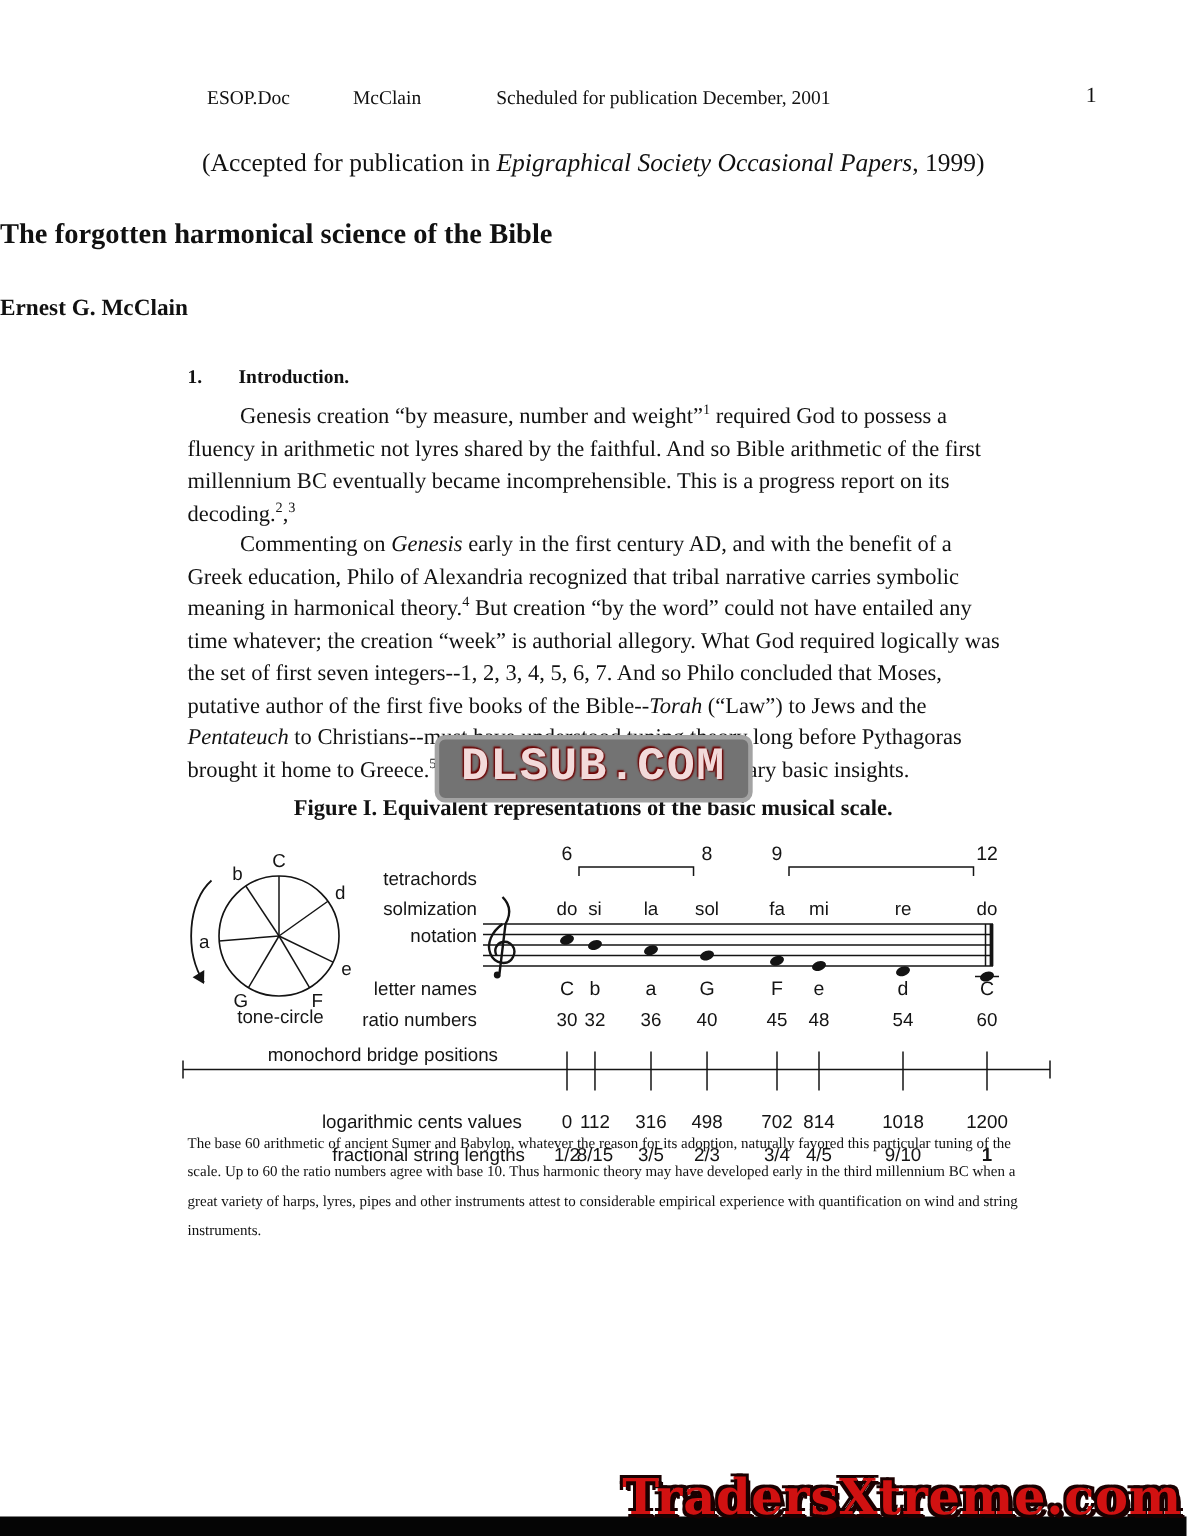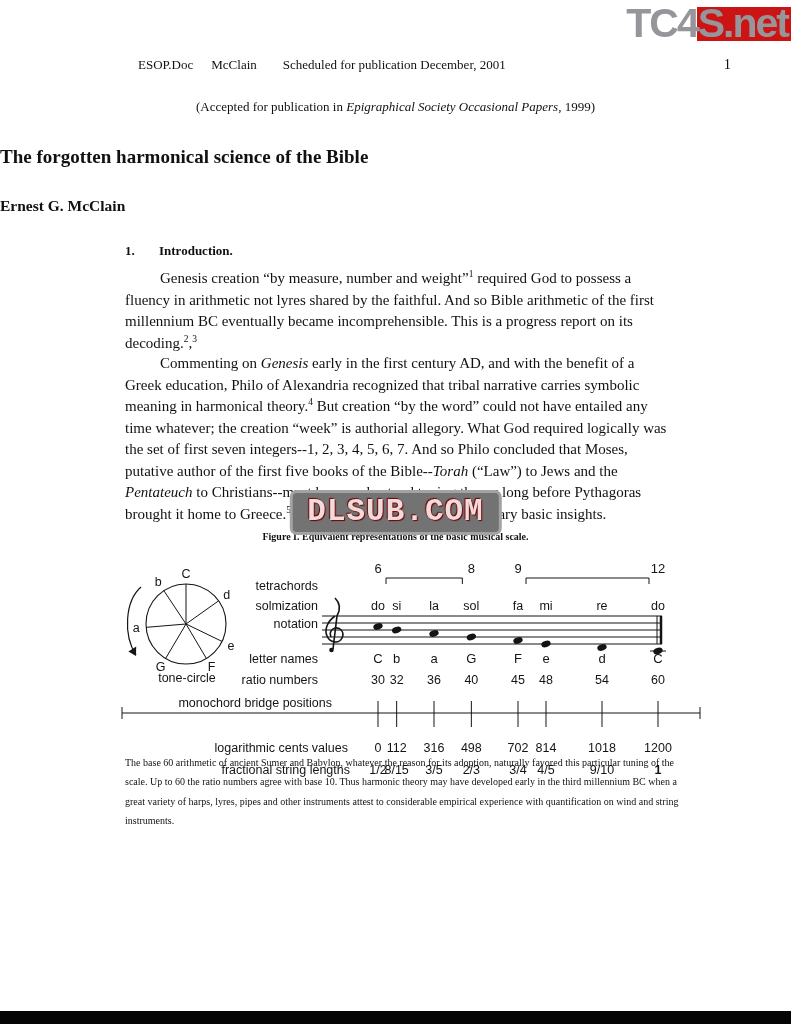--- a/index.html
+++ b/index.html
@@ -1,41 +1,41 @@
 <!DOCTYPE html>
 <html><head>
 <meta charset="utf-8">
 <style>
   html,body{margin:0;padding:0;background:#ffffff;}
   body{width:791px;height:1024px;position:relative;overflow:hidden;
        font-family:"Liberation Serif",serif;color:#111;}
   .page{position:absolute;inset:0;}
 
   .header{position:absolute;top:56px;left:138px;right:60px;display:flex;
-          align-items:flex-end;font-size:13px;}
+          align-items:flex-end;font-size:13px;gap:24px;}
   .header .h2{margin-left:18px;}
   .header .h3{margin-left:26px;}
   .header .pagenum{margin-left:auto;font-size:14.5px;}
 
-  .accept{position:absolute;top:99px;left:0;width:100%;text-align:center;font-size:13px;}
+  .accept{position:absolute;top:99px;left:0;width:100%;text-align:center;font-size:17px;}
   .title{position:absolute;top:146px;left:0;width:100%;text-align:left;
          font-size:19px;font-weight:bold;}
   .author{position:absolute;top:197px;left:0;width:100%;
           font-size:15.5px;font-weight:bold;}
   .section{position:absolute;top:243px;left:125px;font-size:13px;font-weight:bold;}
   .secnum{margin-right:21px;}
 
   .body{position:absolute;left:125px;width:549px;font-size:15px;line-height:21.5px;
         margin:0;text-indent:35px;}
   .p1{top:268px;}
   .p2{top:353px;}
   sup{font-size:9.5px;line-height:0;vertical-align:super;}
 
   .figcap{position:absolute;top:531px;left:0;width:100%;text-align:center;
-          font-size:10px;font-weight:bold;}
+          font-size:15px;font-weight:bold;}
   .figure{position:absolute;top:552px;left:0;font-family:"Liberation Sans",sans-serif;}
 
   .closing{position:absolute;top:753px;left:125px;width:556px;font-size:10px;
            line-height:19.4px;margin:0;}
 
   .dlsub{position:absolute;top:490px;left:50%;transform:translateX(-50%);
          background:#737373;border:3px solid #a3a3a3;border-radius:7px;
          padding:1px 15px 3px;font-family:Liberation Mono, monospace;font-weight:bold;
          font-size:31px;letter-spacing:1px;color:#f3dada;
          text-shadow:1px 1px 1px #6e0505,-1px -1px 1px #6e0505;white-space:nowrap;}
@@ -209,21 +209,20 @@
         <text x="187" y="682" text-anchor="middle" font-size="12.5" font-weight="normal" fill="#141414">tone-circle</text>
       </g>
     </svg>
 
   <p class="closing">The base 60 arithmetic of ancient Sumer and Babylon, whatever the reason for its adoption, naturally favored this particular tuning of the scale. Up to 60 the ratio numbers agree with base 10. Thus harmonic theory may have developed early in the third millennium BC when a great variety of harps, lyres, pipes and other instruments attest to considerable empirical experience with quantification on wind and string instruments.</p>
 
   <div class="dlsub">
     <span>DLSUB.COM</span>
   </div>
 
-  <div class="tc4s">
-    <div class="tc4s-red"></div>
-    <span class="tc4s-text">TC4S.net</span>
-  </div>
 
   <div class="bottom-bar"></div>
 
+  <div class="traders">
+    <span>TradersXtreme.com</span>
+  </div>
 
 </div>
 
 </body></html>

